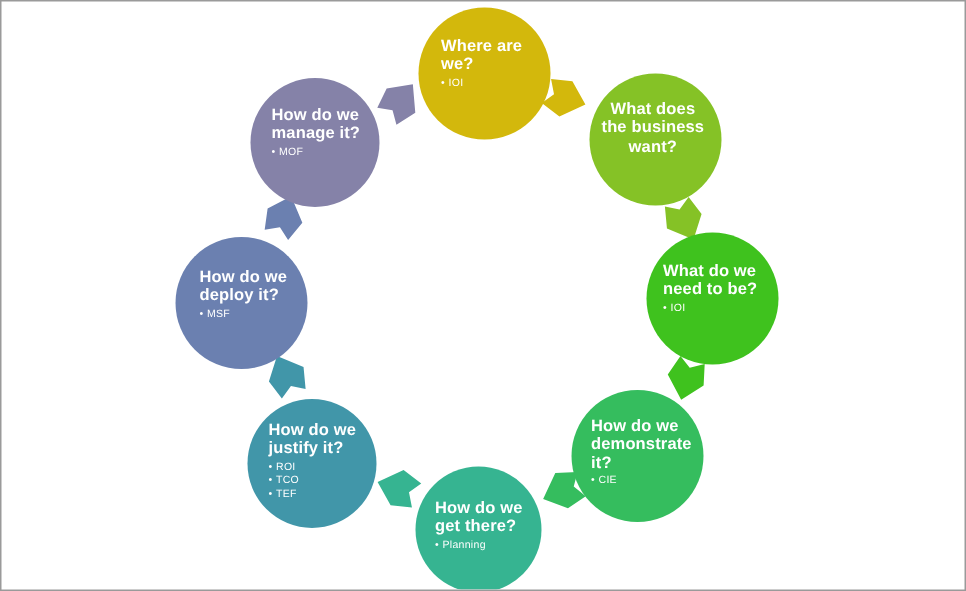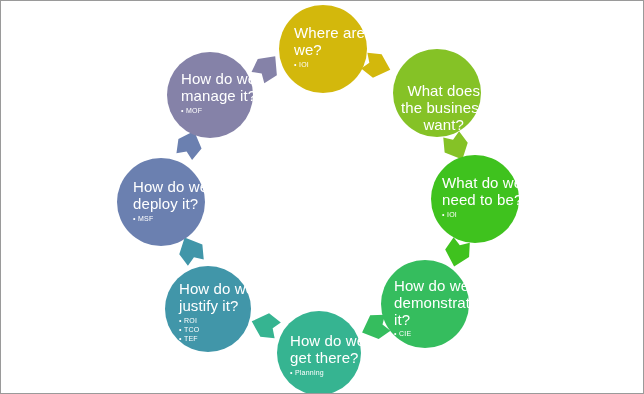--- a/index.html
+++ b/index.html
@@ -35,22 +35,22 @@
     height: 392px;
     pointer-events: none;
   }
   .node-label {
     position: absolute;
     color: #ffffff;
     line-height: 1.12;
     -webkit-font-smoothing: antialiased;
   }
   .node-title {
-    font-size: 15px;
-    font-weight: normal;
+    font-size: 11px;
+    font-weight: bold;
     white-space: pre-line;
     letter-spacing: 0.1px;
   }
   .node-bullets {
     margin: 1px 0 0 0;
     padding: 0;
     list-style: none;
     font-size: 7px;
     letter-spacing: 0.2px;
   }
@@ -59,21 +59,20 @@
     line-height: 1.3;
   }
   .node-bullets li::before {
     content: "\2022";
     display: inline-block;
     width: 5px;
     font-size: 7px;
   }
   .centered .node-title {
     text-align: center;
-    margin-top: 16px;
   }
 </style>
 </head>
 <body>
 
 <div id="canvas">
 
   <svg id="diagram-svg" viewBox="0 0 642 392" xmlns="http://www.w3.org/2000/svg">
     <g id="arrows-layer">
         <g transform="translate(265,67) rotate(38)">

